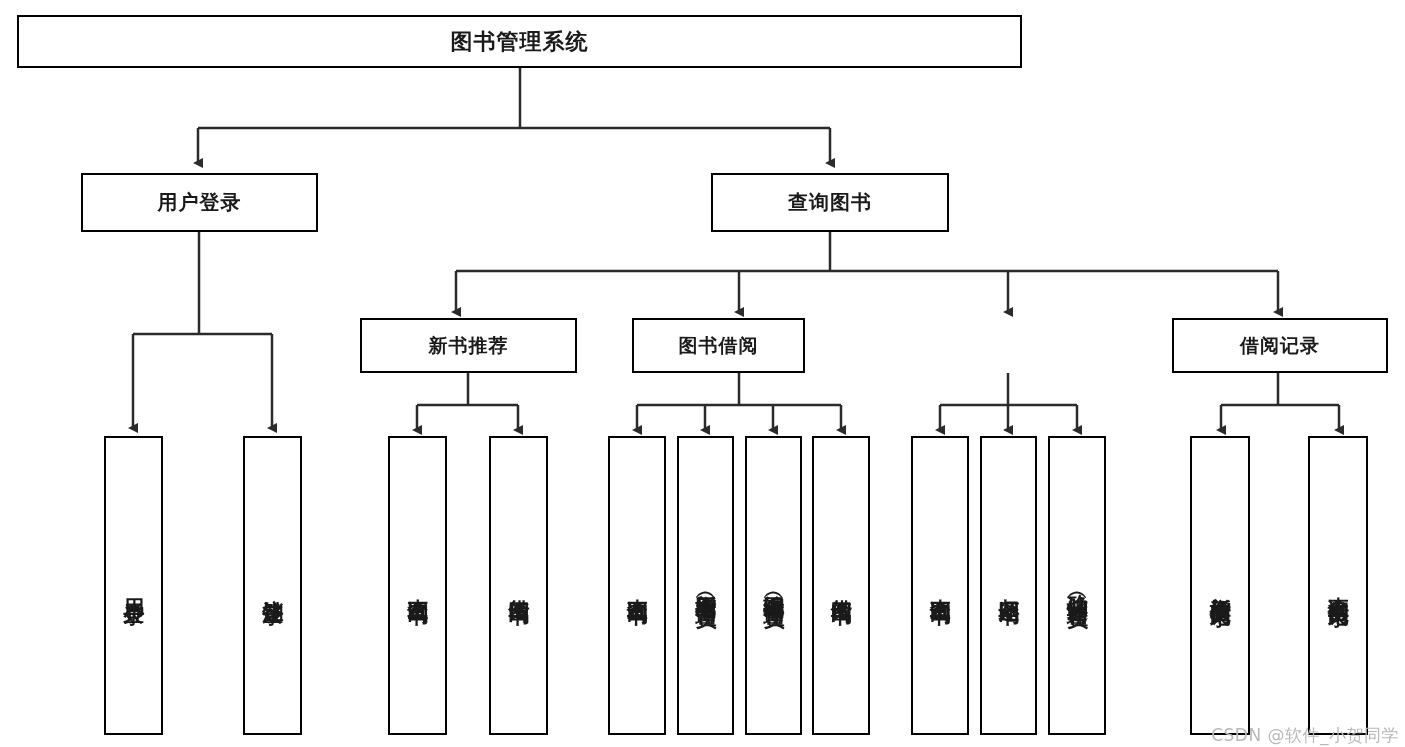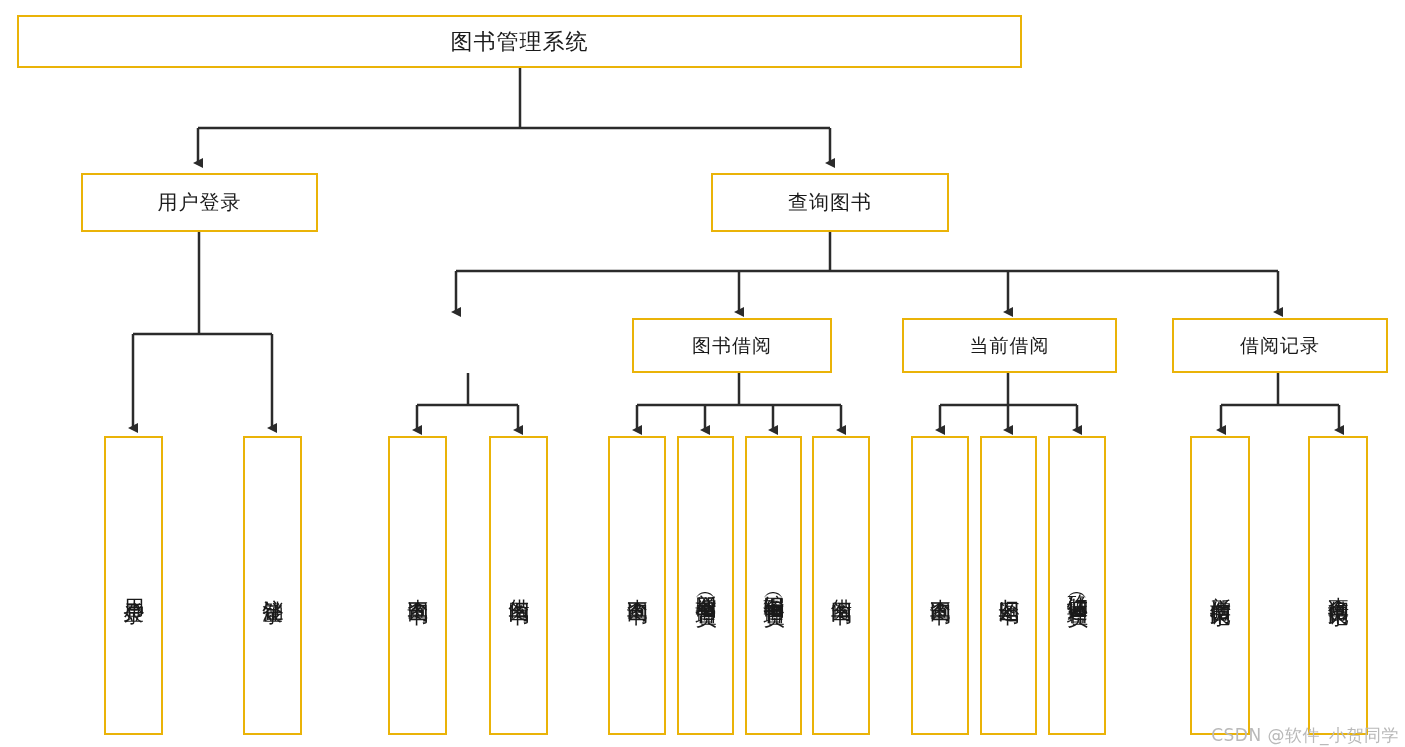--- a/index.html
+++ b/index.html
@@ -23,26 +23,27 @@
     left: 0;
     top: 0;
     width: 1405px;
     height: 747px;
     pointer-events: none;
   }
   .node {
     position: absolute;
     box-sizing: border-box;
     background: #ffffff;
-    border: 2px solid #eab308;
+    border: 2px solid #000000;
     display: flex;
     align-items: center;
     justify-content: center;
     color: #1a1a1a;
     z-index: 2;
+    font-weight: bold;
   }
   .node.root {
     font-size: 22px;
     letter-spacing: 1px;
   }
   .node.level2 {
     font-size: 20px;
     letter-spacing: 1px;
   }
   .node.level3 {
@@ -134,25 +135,25 @@
     <span>图书管理系统</span>
   </div>
 
   <div class="node level2" style="left:81px; top:173px; width:237px; height:59px;">
     <span>用户登录</span>
   </div>
   <div class="node level2" style="left:711px; top:173px; width:238px; height:59px;">
     <span>查询图书</span>
   </div>
 
-  <div class="node level3" style="left:632px; top:318px; width:200px; height:55px;justify-content:center;">
+  <div class="node level3" style="left:360px; top:318px; width:217px; height:55px;">
+    <span>新书推荐</span>
+  </div>
+  <div class="node level3" style="left:632px; top:318px; width:173px; height:55px;justify-content:center;">
     <span>图书借阅</span>
-  </div>
-  <div class="node level3" style="left:902px; top:318px; width:215px; height:55px;">
-    <span>当前借阅</span>
   </div>
   <div class="node level3" style="left:1172px; top:318px; width:216px; height:55px;justify-content:center;">
     <span>借阅记录</span>
   </div>
 
   <div class="node leaf" style="left:104px; top:436px; width:59px; height:299px;">
     <span class="vtext">用户登录</span>
   </div>
   <div class="node leaf" style="left:243px; top:436px; width:59px; height:299px;">
     <span class="vtext">注销登录</span>

